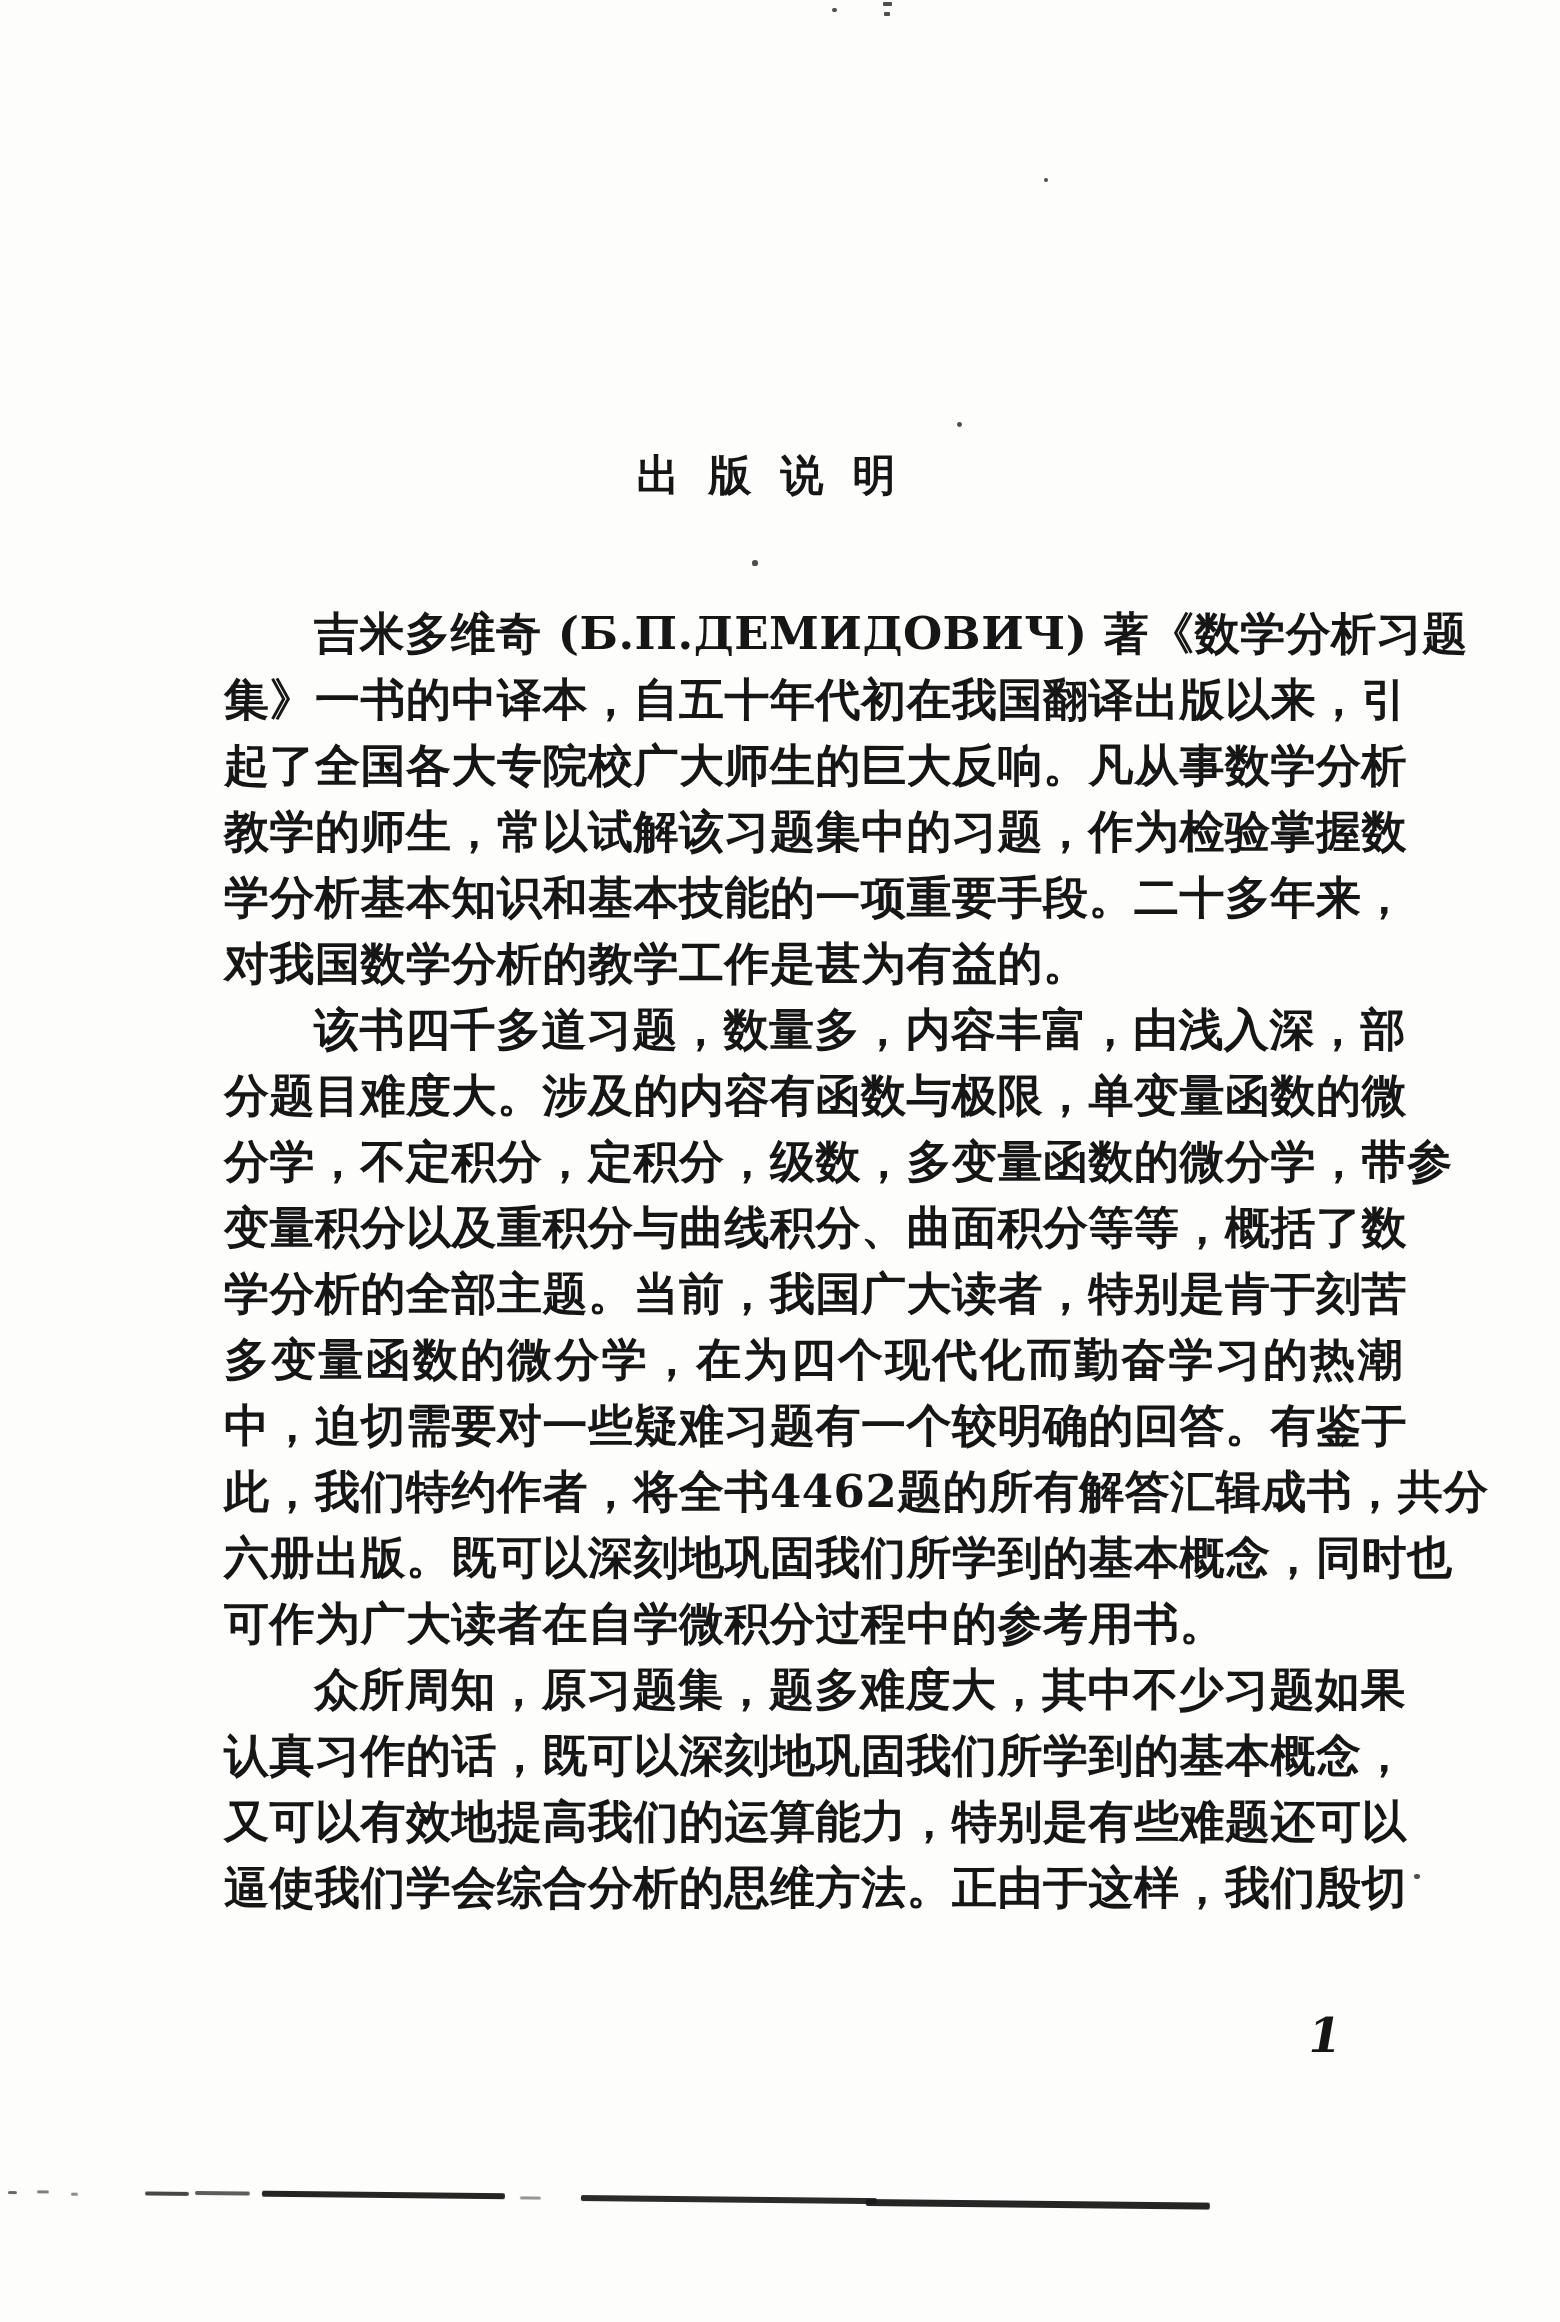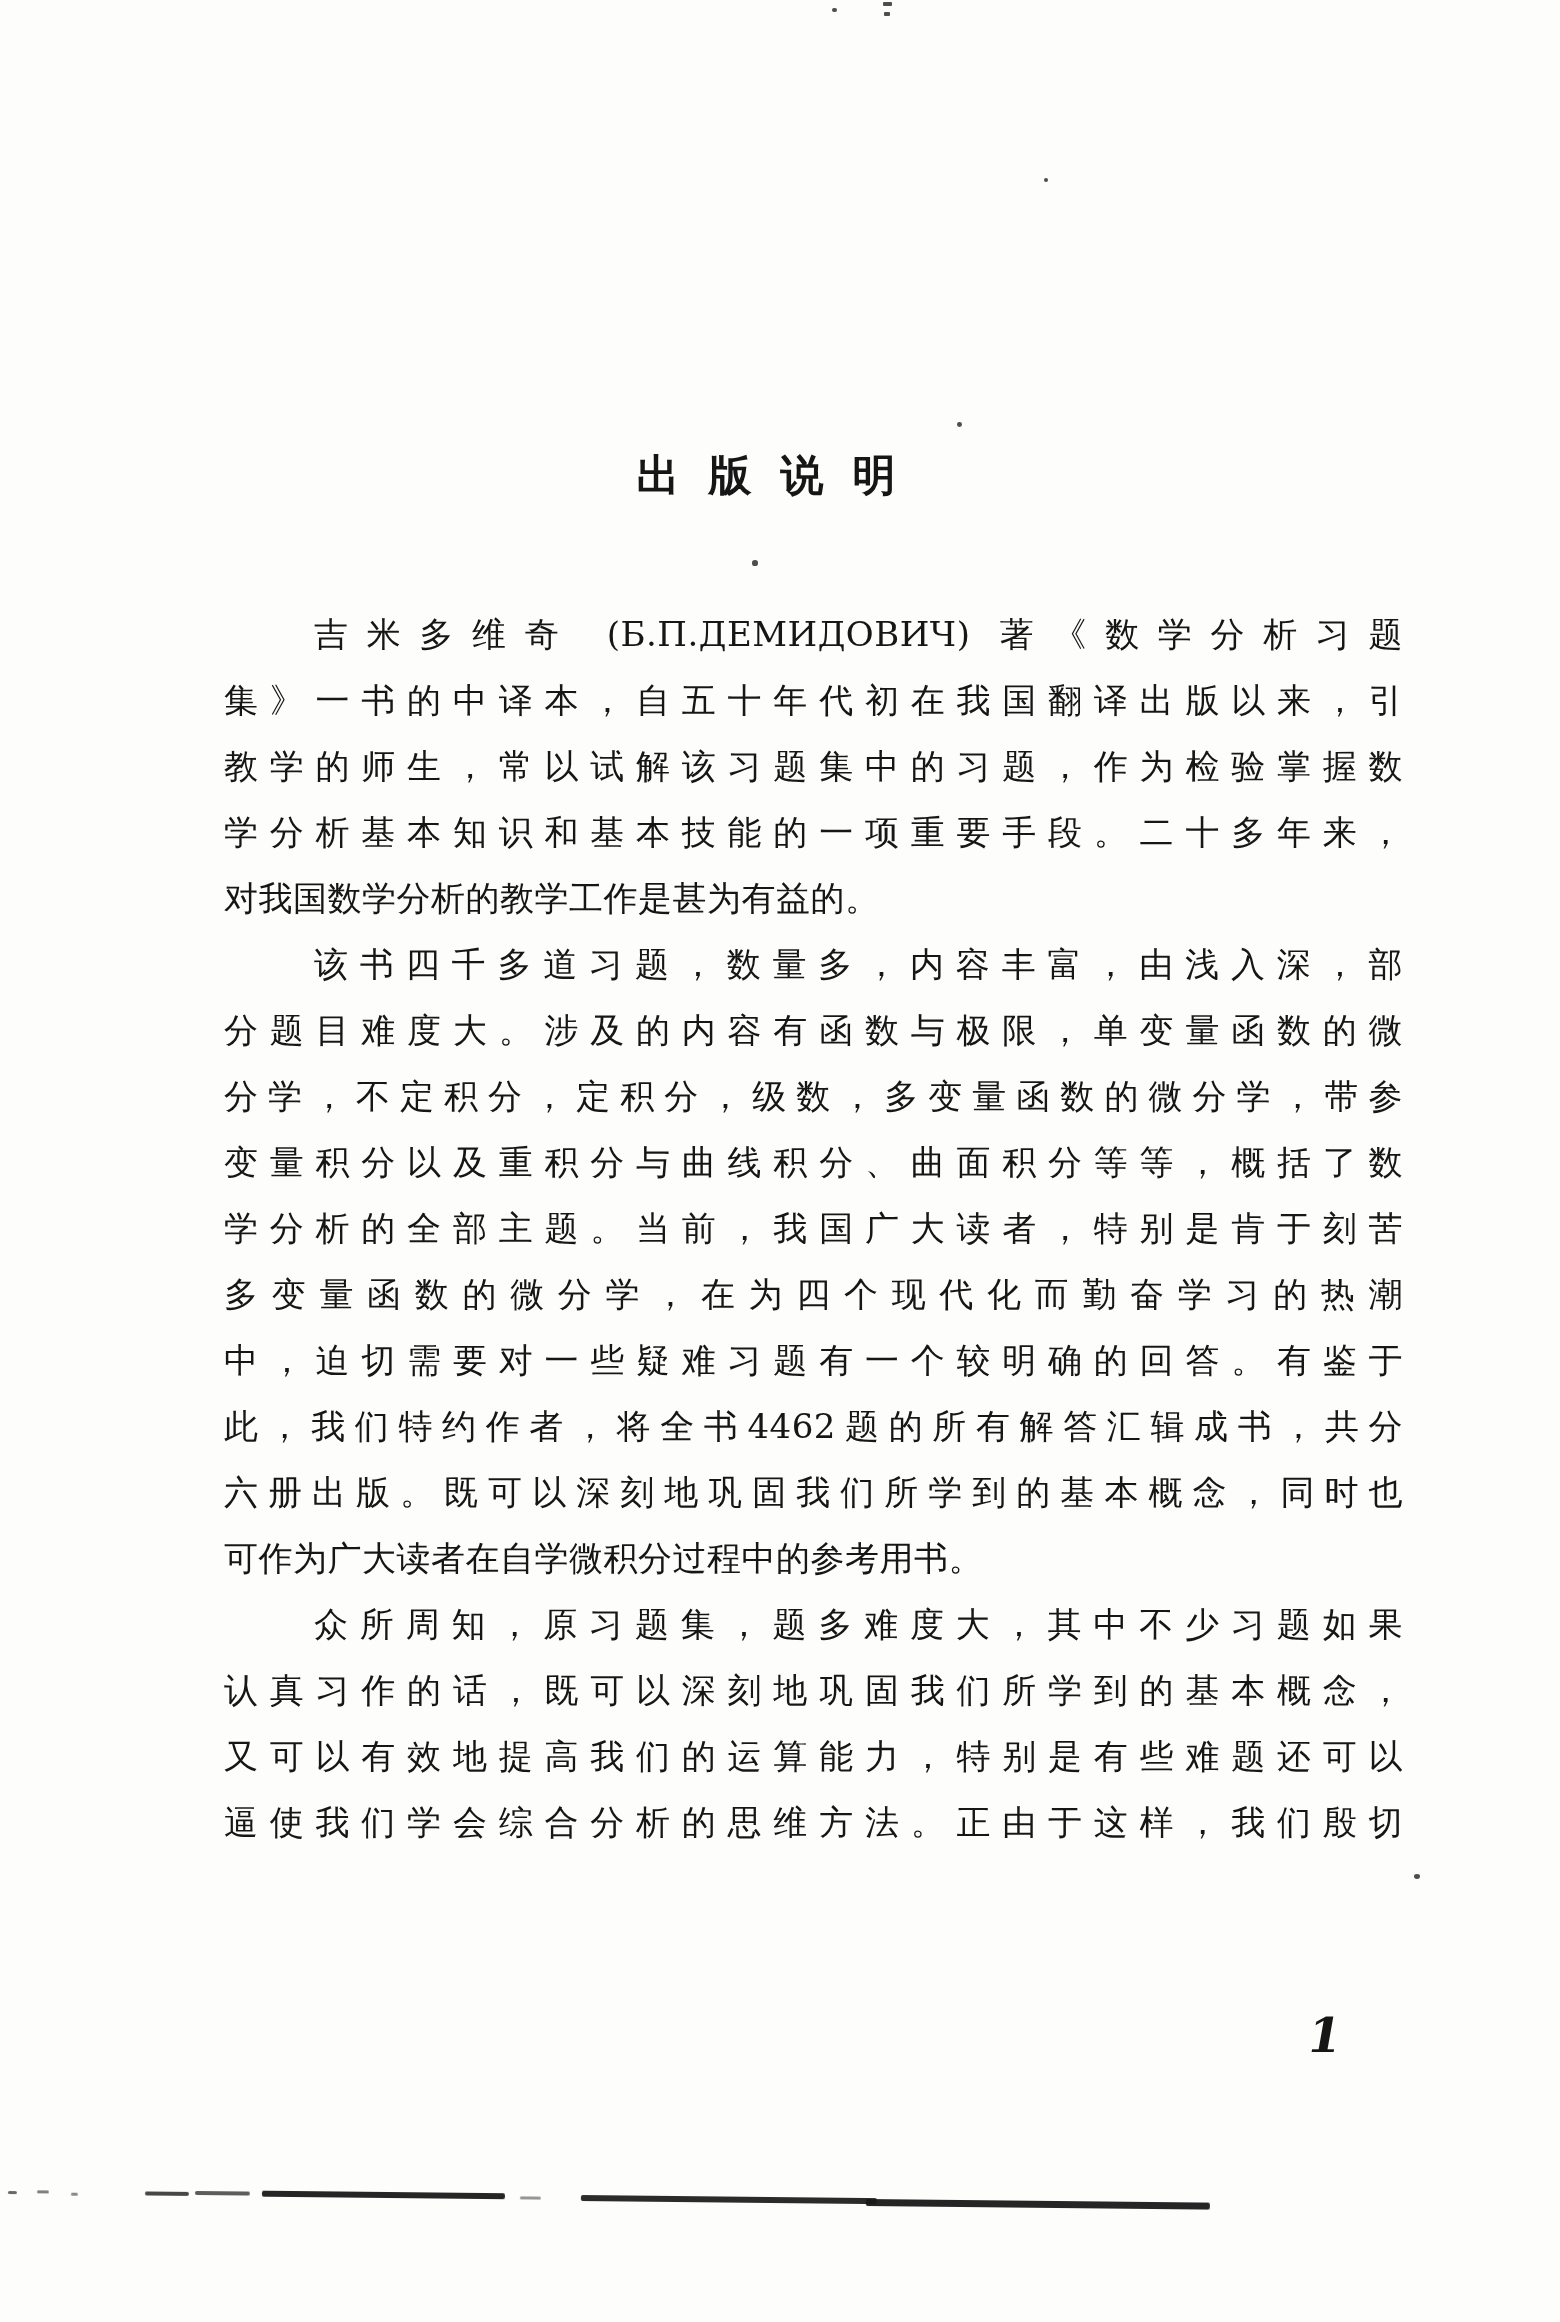--- a/index.html
+++ b/index.html
@@ -25,22 +25,22 @@
   }
   
   .textblock{
     position:absolute;
     left:224px;top:601px;
     width:1179px;
   }
   .line{
     height:66px;
     line-height:66px;
-    font-size:34px;
-    font-weight:400;
+    font-size:45px;
+    font-weight:700;
     text-align:justify;
     text-align-last:justify;
     text-justify:inter-character;
     white-space:nowrap;
     letter-spacing:0.5px;
   }
   .line.indent{text-indent:90px;}
   .line.end{text-align-last:left;}
   
   .pagenum{
@@ -80,20 +80,21 @@
 </head>
 <body>
 
 <div class="page">
 
   <div class="title">出版说明</div>
 
   <div class="textblock">
     <div class="line indent">吉米多维奇 (Б.П.ДЕМИДОВИЧ) 著《数学分析习题</div>
     <div class="line">集》一书的中译本，自五十年代初在我国翻译出版以来，引</div>
+    <div class="line">起了全国各大专院校广大师生的巨大反响。凡从事数学分析</div>
     <div class="line">教学的师生，常以试解该习题集中的习题，作为检验掌握数</div>
     <div class="line">学分析基本知识和基本技能的一项重要手段。二十多年来，</div>
     <div class="line end">对我国数学分析的教学工作是甚为有益的。</div>
     <div class="line indent">该书四千多道习题，数量多，内容丰富，由浅入深，部</div>
     <div class="line">分题目难度大。涉及的内容有函数与极限，单变量函数的微</div>
     <div class="line">分学，不定积分，定积分，级数，多变量函数的微分学，带参</div>
     <div class="line">变量积分以及重积分与曲线积分、曲面积分等等，概括了数</div>
     <div class="line">学分析的全部主题。当前，我国广大读者，特别是肯于刻苦</div>
     <div class="line">多变量函数的微分学，在为四个现代化而勤奋学习的热潮</div>
     <div class="line">中，迫切需要对一些疑难习题有一个较明确的回答。有鉴于</div>

